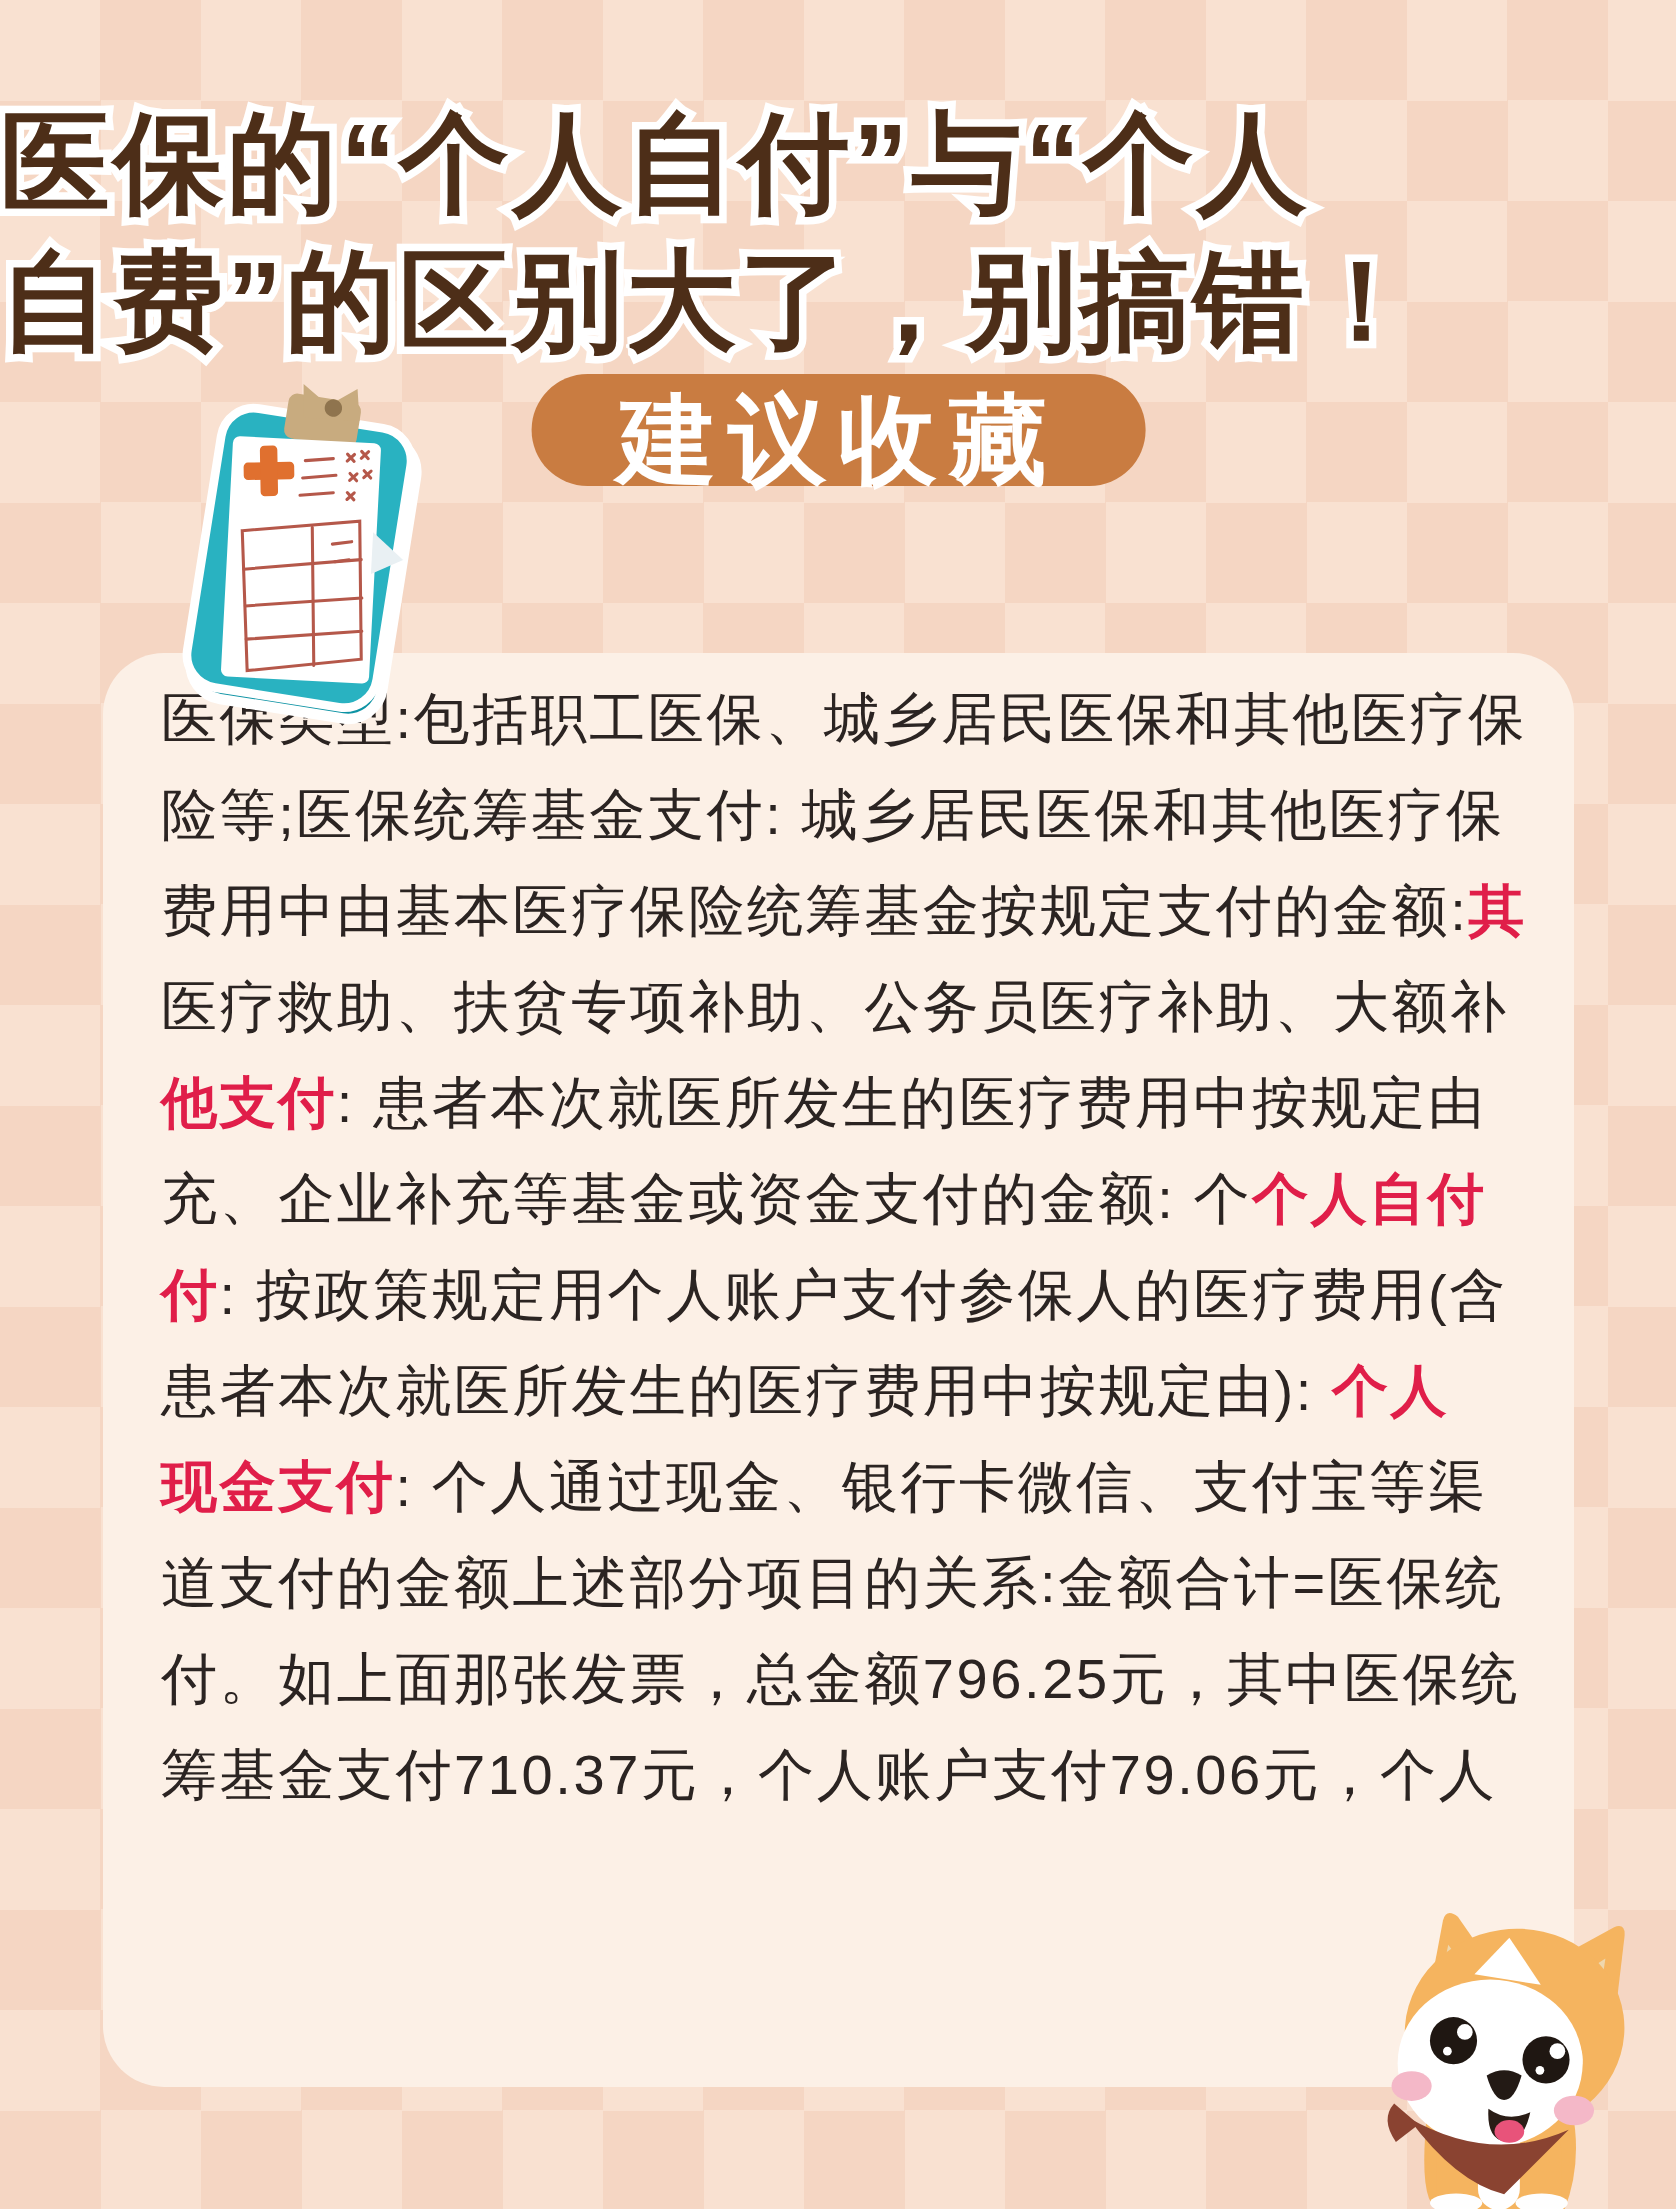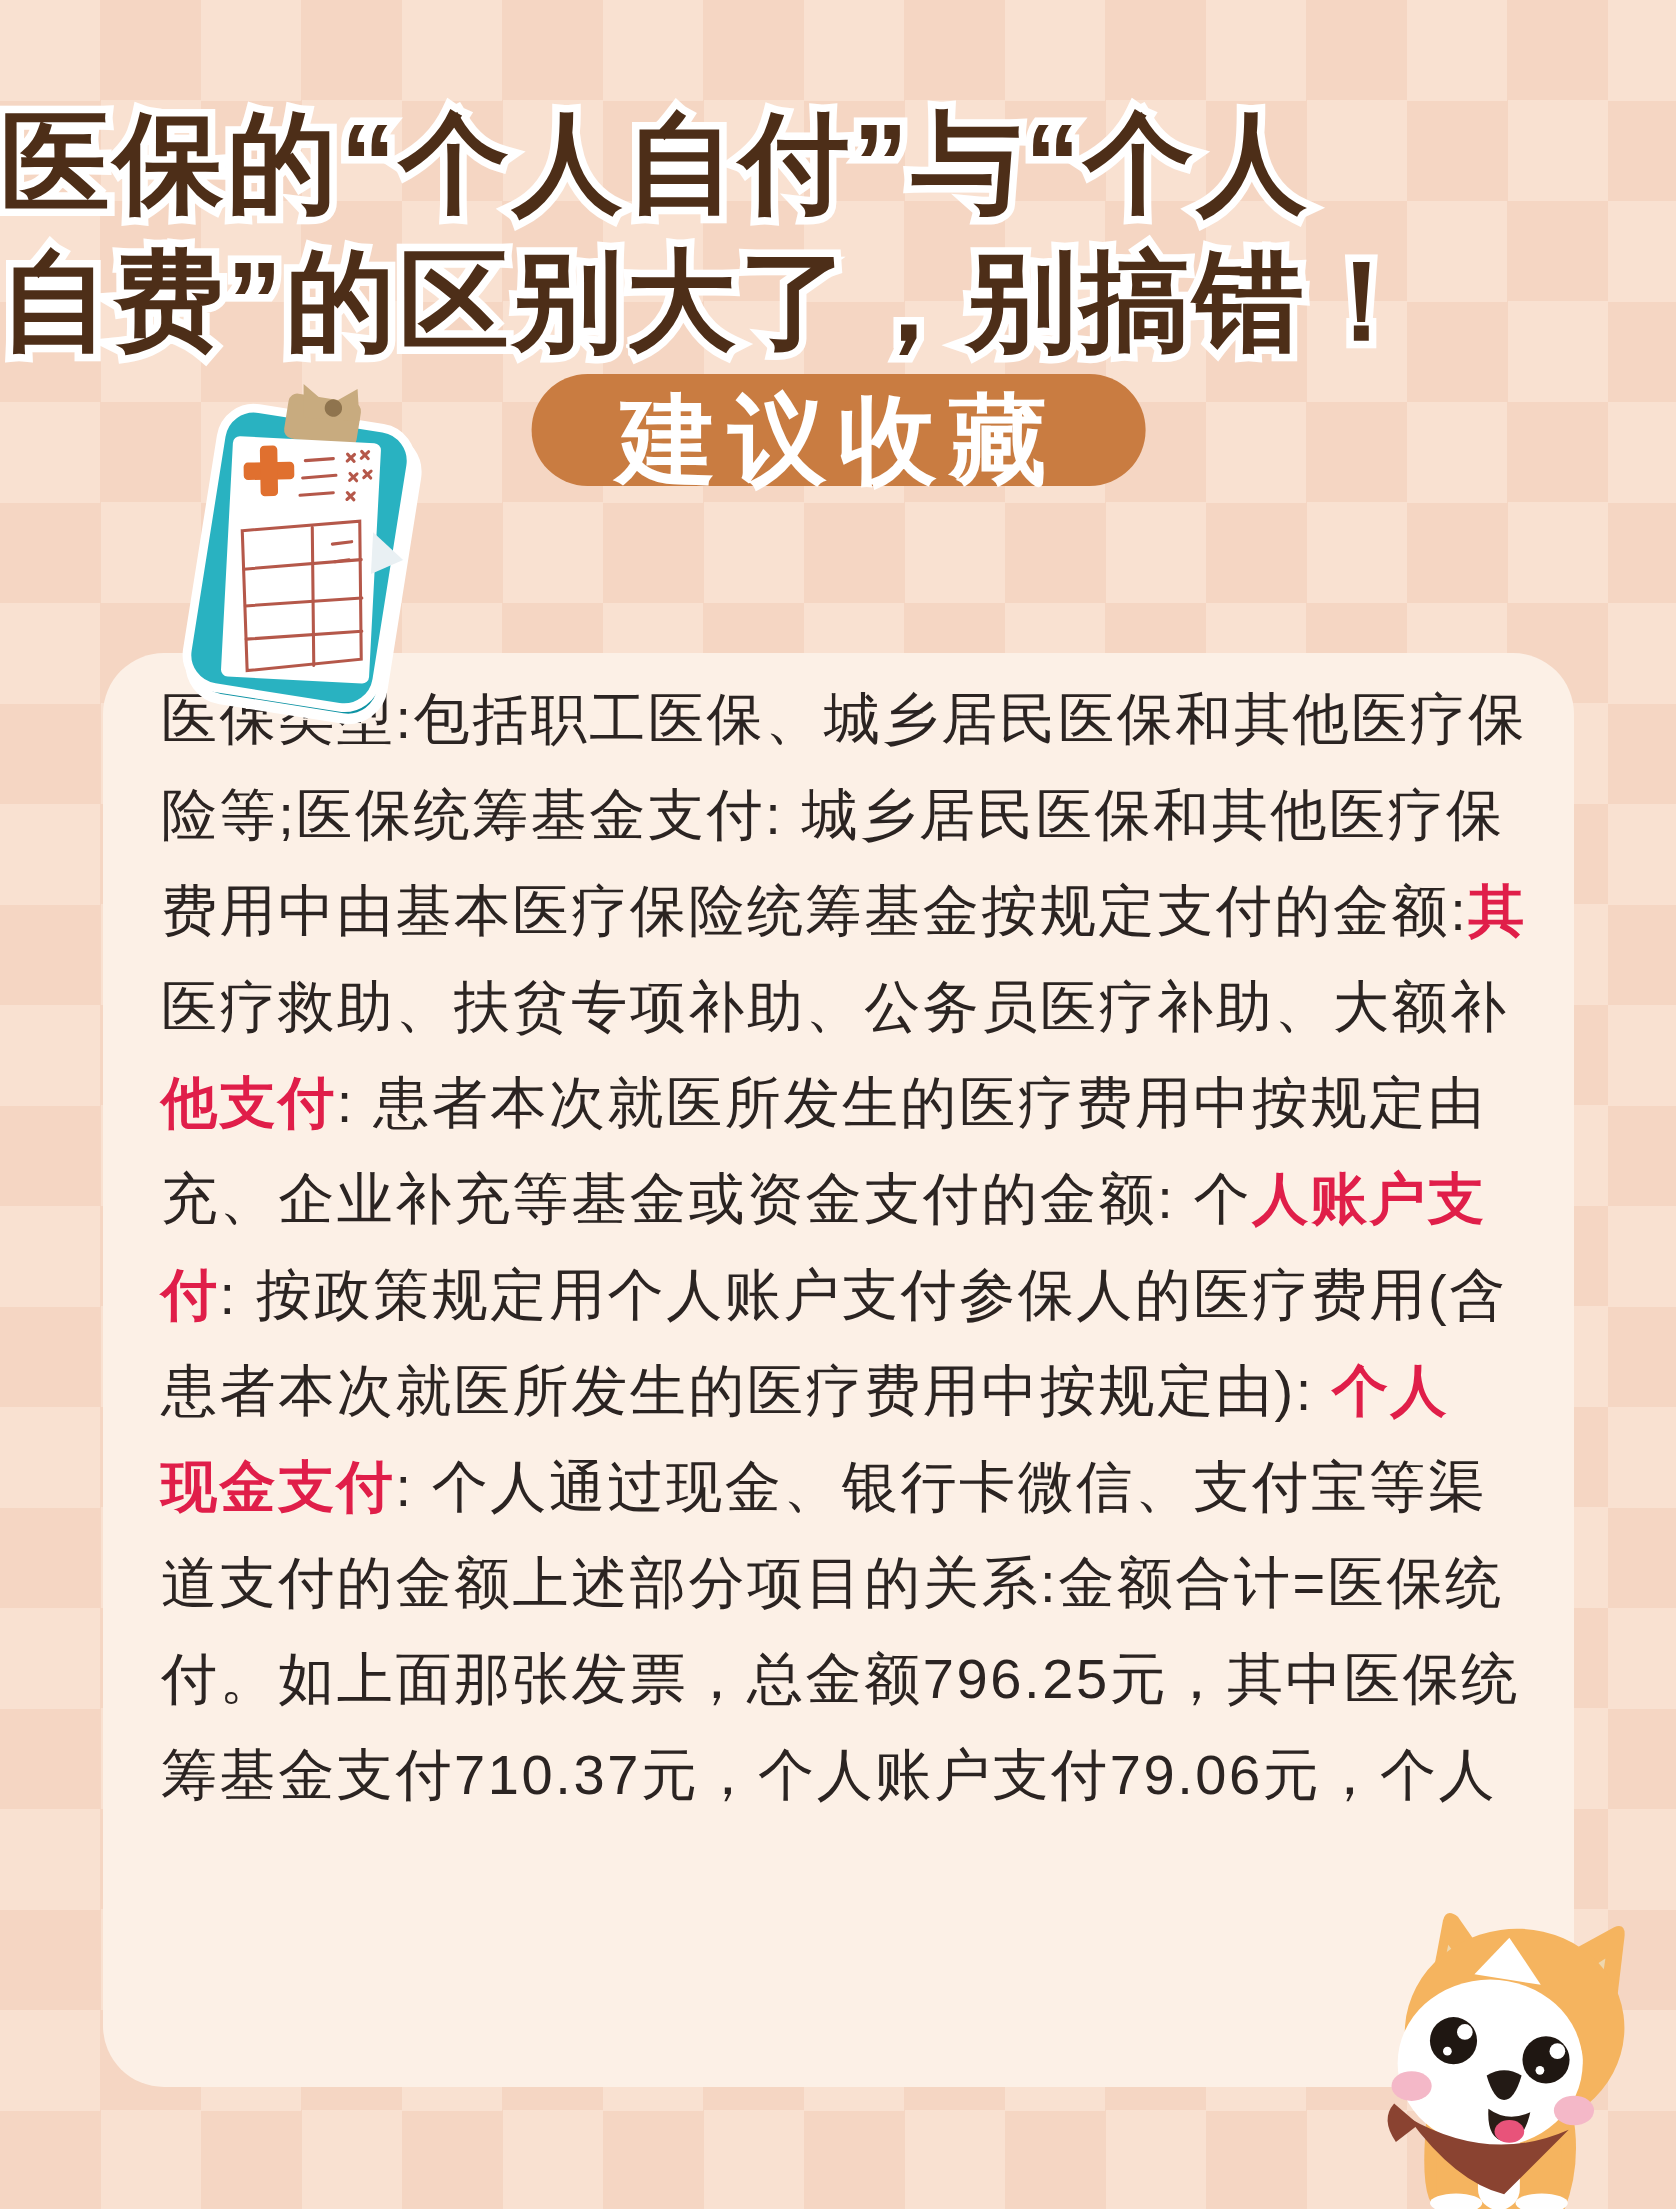--- a/index.html
+++ b/index.html
@@ -126,21 +126,21 @@
     </g>
   </svg>
 
   <div class="card">
     <div class="body-text">
         <div class="bline"><span class="seg">医保类型:包括职工医保、城乡居民医保和其他医疗保</span></div>
         <div class="bline"><span class="seg">险等;医保统筹基金支付: 城乡居民医保和其他医疗保</span></div>
         <div class="bline"><span class="seg">费用中由基本医疗保险统筹基金按规定支付的金额:</span><span class="seg red">其</span></div>
         <div class="bline"><span class="seg">医疗救助、扶贫专项补助、公务员医疗补助、大额补</span></div>
         <div class="bline"><span class="seg red">他支付</span><span class="seg">: 患者本次就医所发生的医疗费用中按规定由</span></div>
-        <div class="bline"><span class="seg">充、企业补充等基金或资金支付的金额: 个</span><span class="seg red">人账户支</span></div>
+        <div class="bline"><span class="seg">充、企业补充等基金或资金支付的金额: 个</span><span class="seg red">个人自付</span></div>
         <div class="bline"><span class="seg red">付</span><span class="seg">: 按政策规定用个人账户支付参保人的医疗费用(含</span></div>
         <div class="bline"><span class="seg">患者本次就医所发生的医疗费用中按规定由): </span><span class="seg red">个人</span></div>
         <div class="bline"><span class="seg red">现金支付</span><span class="seg">: 个人通过现金、银行卡微信、支付宝等渠</span></div>
         <div class="bline"><span class="seg">道支付的金额上述部分项目的关系:金额合计=医保统</span></div>
         <div class="bline"><span class="seg">付。如上面那张发票，总金额796.25元，其中医保统</span></div>
         <div class="bline"><span class="seg">筹基金支付710.37元，个人账户支付79.06元，个人</span></div>
       </div>
   </div>
 
   <svg class="dog" viewBox="0 0 334 354" aria-hidden="true">

